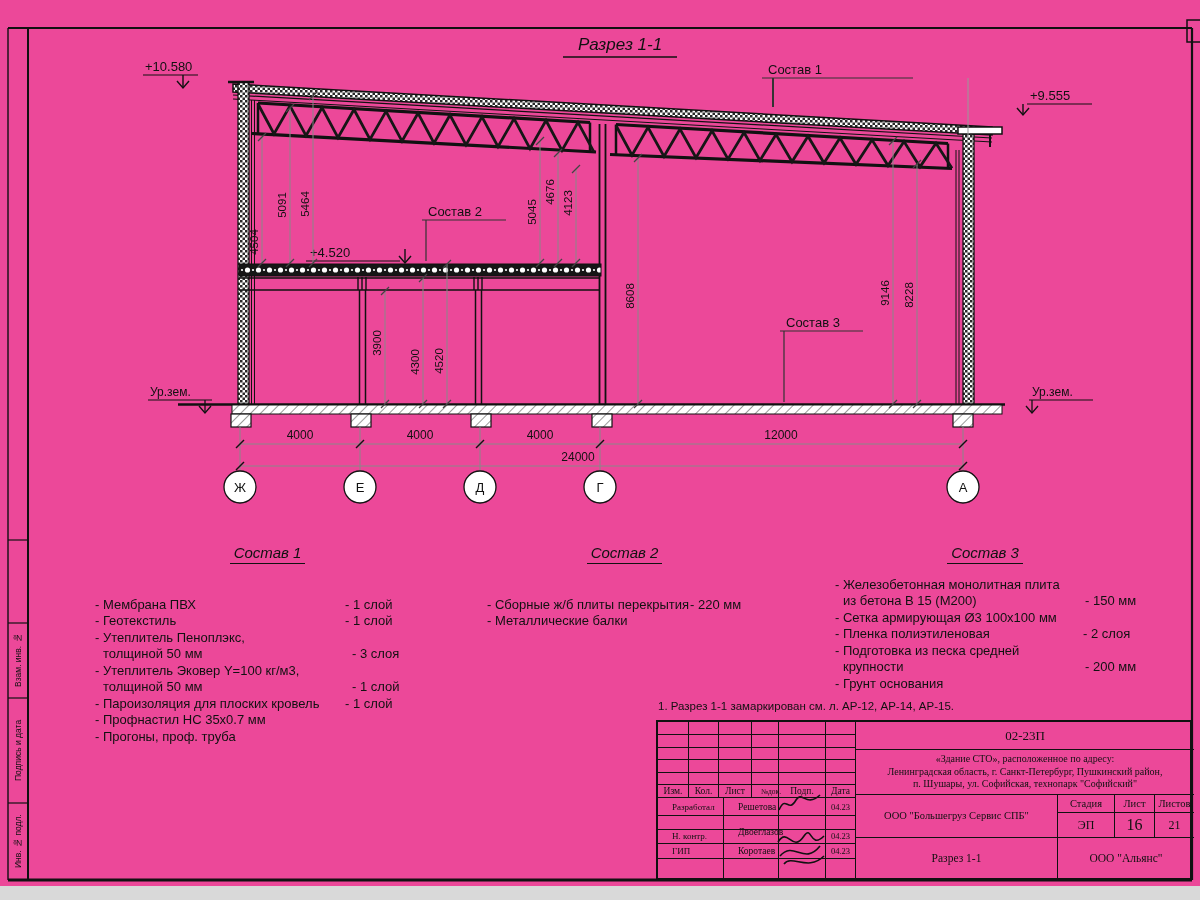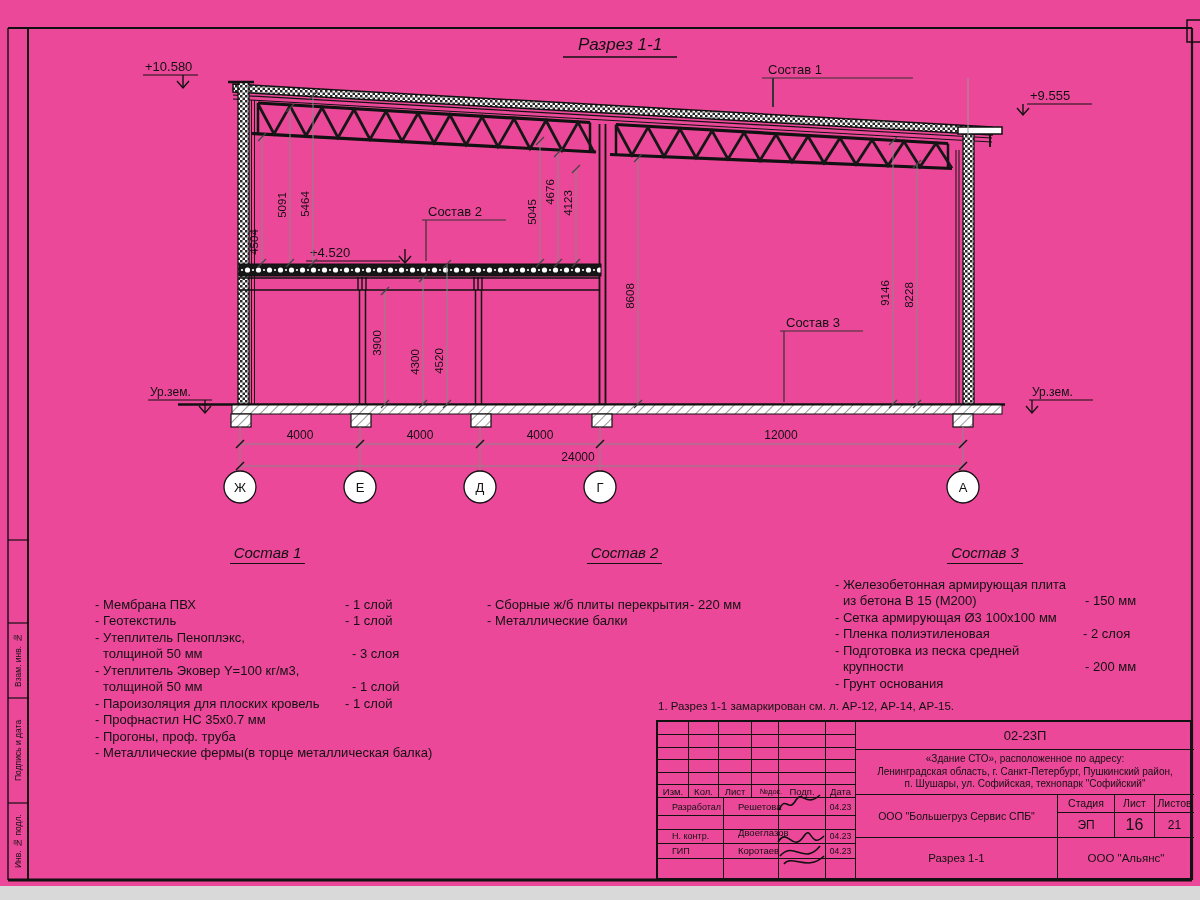--- a/index.html
+++ b/index.html
@@ -15,21 +15,21 @@
   .sostav.tight .rows{margin-top:13px;}
   .srow{position:relative;white-space:nowrap;height:16.5px;}
   .srow .q{position:absolute;top:0;}
   
   .note{position:absolute;font-size:11.5px;}
   
   #tb{position:absolute;left:656px;top:720px;width:536px;height:160px;
       border:2px solid #111;box-sizing:border-box;}
   .ln{position:absolute;background:#111;}
   .tcell{position:absolute;display:flex;align-items:center;justify-content:center;
-         text-align:center;overflow:hidden;}
+         text-align:center;overflow:hidden;font-family:Liberation Serif, serif;}
   .lefttxt{justify-content:flex-start;padding-left:14px;}
   
   .sidelbl{position:absolute;left:8px;width:20px;display:flex;align-items:center;justify-content:center;
            font-size:8.5px;color:#111;writing-mode:vertical-rl;transform:rotate(180deg);}
   .graybar{position:absolute;left:0;width:1200px;top:886px;height:14px;background:#d9d9d9;}
 </style>
 </head>
 <body>
 
 <div id="page">
@@ -281,36 +281,35 @@
   <div class="rows">
     <div class="srow"><span>- Мембрана ПВХ</span><span class="q" style="left:250px">- 1 слой</span></div>
     <div class="srow"><span>- Геотекстиль</span><span class="q" style="left:250px">- 1 слой</span></div>
     <div class="srow"><span>- Утеплитель Пеноплэкс,</span></div>
     <div class="srow"><span style="padding-left:8px">толщиной 50 мм</span><span class="q" style="left:257px">- 3 слоя</span></div>
     <div class="srow"><span>- Утеплитель Эковер Y=100 кг/м3,</span></div>
     <div class="srow"><span style="padding-left:8px">толщиной 50 мм</span><span class="q" style="left:257px">- 1 слой</span></div>
     <div class="srow"><span>- Пароизоляция для плоских кровель</span><span class="q" style="left:250px">- 1 слой</span></div>
     <div class="srow"><span>- Профнастил НС 35х0.7 мм</span></div>
     <div class="srow"><span>- Прогоны, проф. труба</span></div>
-    <div class="srow"><span>- Металлические фермы(в торце металлическая балка)</span></div>
   </div>
 </div>
 
 <div class="sostav" style="left:487px;top:545px;width:275px;">
   <div class="stitle">Состав 2</div>
   <div class="rows">
     <div class="srow"><span>- Сборные ж/б плиты перекрытия</span><span class="q" style="left:203px">- 220 мм</span></div>
     <div class="srow"><span>- Металлические балки</span></div>
   </div>
 </div>
 
 <div class="sostav tight" style="left:835px;top:545px;width:300px;">
   <div class="stitle">Состав 3</div>
   <div class="rows">
-    <div class="srow"><span>- Железобетонная  армирующая плита</span></div>
+    <div class="srow"><span>- Железобетонная  монолитная плита</span></div>
     <div class="srow"><span style="padding-left:8px">из бетона В 15 (М200)</span><span class="q" style="left:250px">- 150 мм</span></div>
     <div class="srow"><span>- Сетка армирующая Ø3 100х100 мм</span></div>
     <div class="srow"><span>- Пленка полиэтиленовая</span><span class="q" style="left:248px">-  2 слоя</span></div>
     <div class="srow"><span>- Подготовка из песка средней</span></div>
     <div class="srow"><span style="padding-left:8px">крупности</span><span class="q" style="left:250px">- 200 мм</span></div>
     <div class="srow"><span>- Грунт основания</span></div>
   </div>
 </div>
 
 <div class="note" style="left:658px;top:700px;">1. Разрез 1-1 замаркирован см. л. АР-12, АР-14, АР-15.</div>

